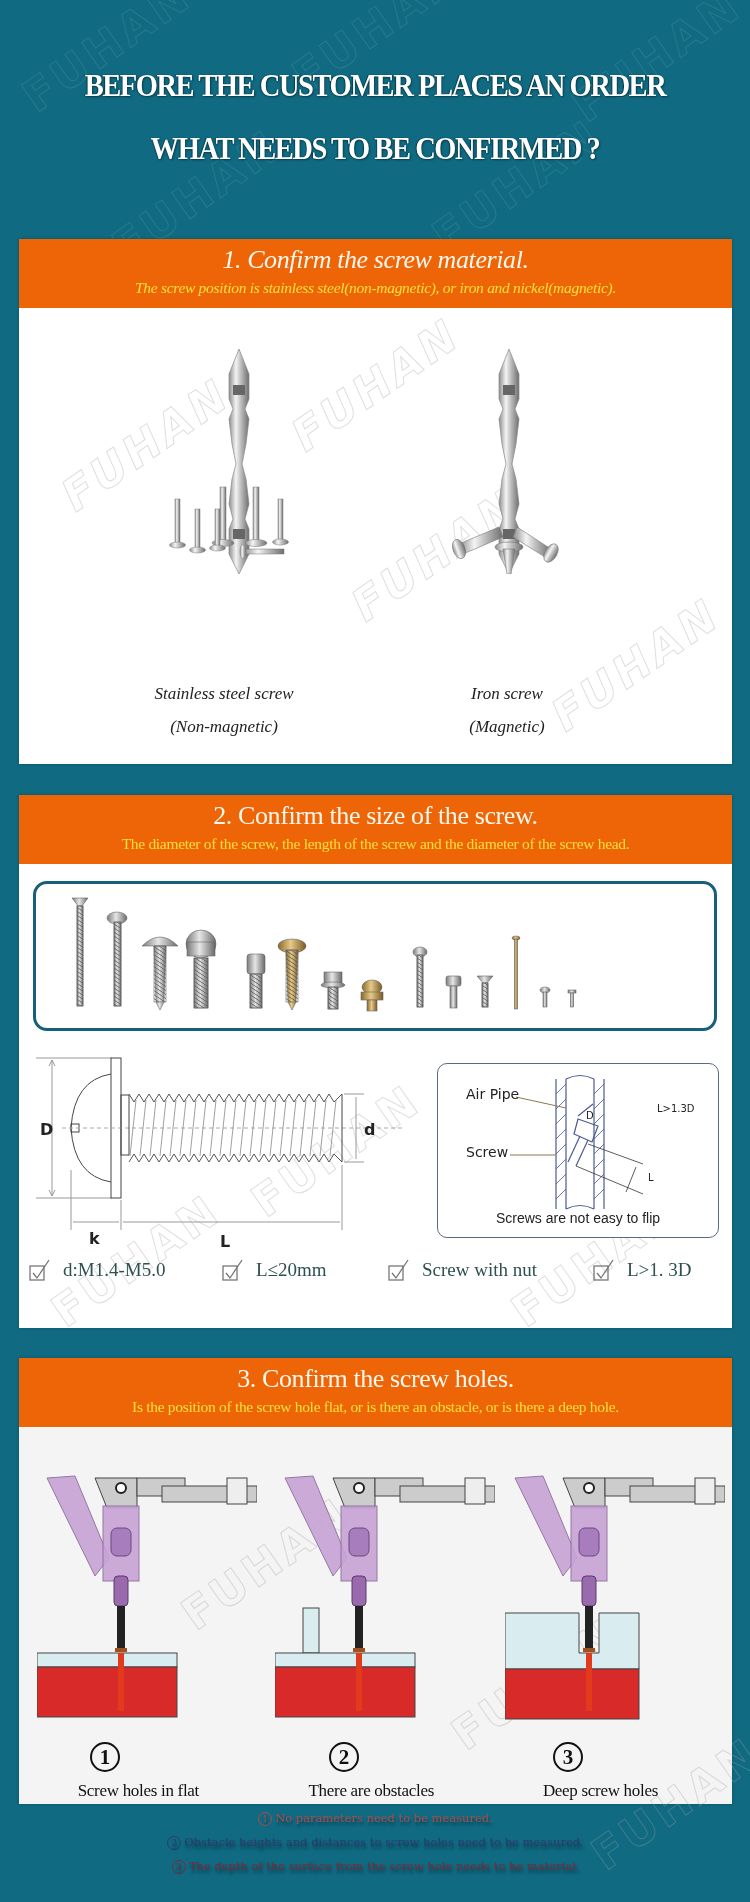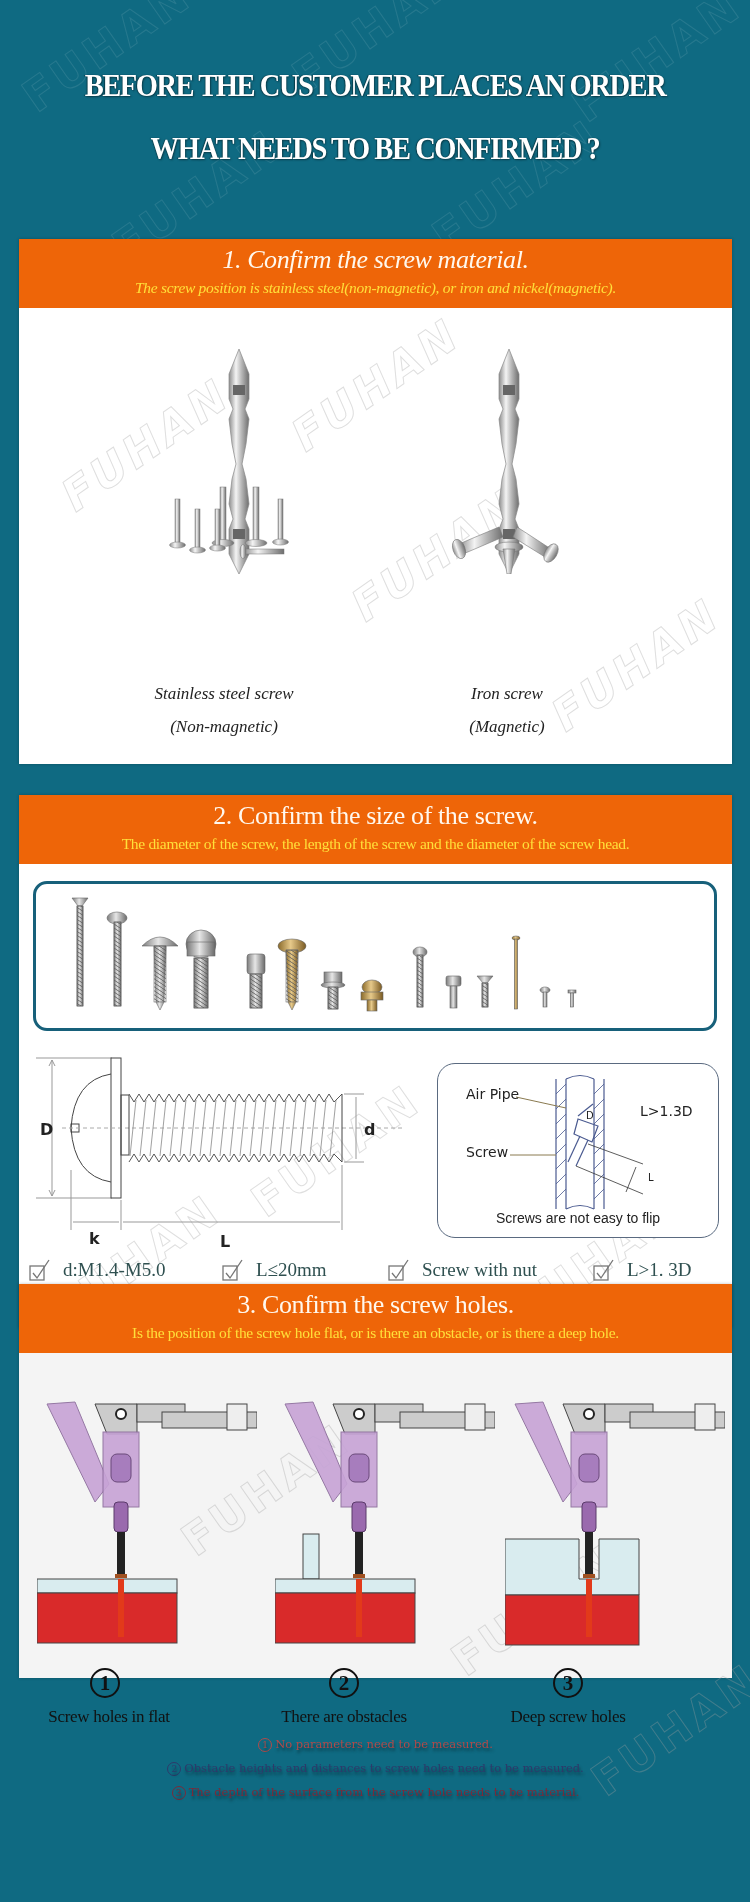--- a/index.html
+++ b/index.html
@@ -42,21 +42,21 @@
     font-size: 26px; letter-spacing: -0.4px;
   }
   .panel-head .sub {
     position: absolute; left: 0; right: 0; top: 40px;
     color: #ffe03a;
     font-family: "Liberation Serif", serif;
     font-size: 15.5px; letter-spacing: -0.3px;
   }
   .p1 { top: 239px; height: 525px; font-style: italic; }
   .p2 { top: 795px; height: 533px; }
-  .p3 { top: 1284px; height: 394px; background: #f4f4f4; }
+  .p3 { top: 1358px; height: 446px; background: #f4f4f4; }
 
   
   .wm {
     position: absolute; color: rgba(150,150,150,0.18);
     font-family: "DejaVu Sans", sans-serif; font-size: 44px; font-weight: bold;
     transform: rotate(-35deg); pointer-events: none; letter-spacing: 4px;
     -webkit-text-stroke: 1px rgba(160,160,160,0.35); color: transparent;
   }
   .hero .wm { -webkit-text-stroke: 1px rgba(255,255,255,0.10); }
 
@@ -67,41 +67,41 @@
     font-family: "Liberation Serif", serif; font-size: 17px; color: #222;
   }
 
   
   .screw-strip {
     position: absolute; left: 14px; top: 86px; width: 684px; height: 150px;
     border: 3px solid #17607a; border-radius: 14px; background: #fff;
   }
   .dim-box {
     position: absolute; left: 418px; top: 268px; width: 282px; height: 175px;
-    border: 1.5px solid #5a6a80; border-radius: 18px; background: #fff;
+    border: 1.5px solid #5a6a80; border-radius: 10px; background: #fff;
   }
   .dim-box .lbl { position: absolute; font-family: "DejaVu Sans", sans-serif; color: #222; }
   .checks {
     position: absolute; left: 0; top: 463px; width: 713px; height: 40px;
   }
   .check {
     position: absolute; top: 0; display: flex; align-items: center;
     font-family: "Liberation Serif", serif; font-size: 19px; color: #2f5050;
   }
   .check .box { margin-right: 12px; }
 
   
   .scene { position: absolute; top: 100px; }
   .circ {
     position: absolute; top: 384px; width: 30px; height: 30px; border: 2px solid #111;
     border-radius: 50%; text-align: center; line-height: 27px;
     font-family: "Liberation Serif", serif; font-size: 21px; font-weight: bold; color: #111;
   }
   .scene-lbl {
-    position: absolute; top: 423px; text-align: center;
+    position: absolute; top: 423px; text-align: right;
     font-family: "Liberation Serif", serif; font-size: 17px; color: #111; letter-spacing: -0.3px;
   }
   .note {
     position: absolute; left: 0; width: 713px; text-align: center;
     font-family: "DejaVu Serif", serif; font-size: 11.5px;
     text-shadow: 1px 3px 3px rgba(0,0,0,0.45);
   }
   .note .n { display: inline-block; width: 14px; height: 14px; border: 1px solid currentColor; border-radius: 50%; font-size: 9px; line-height: 12px; text-align: center; margin-right: 3px; }
 </style>
 </head>
@@ -350,21 +350,21 @@
         <line x1="138" y1="102" x2="205" y2="130" stroke="#333" stroke-width="0.8"></line>
         <line x1="198" y1="103" x2="188" y2="128" stroke="#333" stroke-width="0.8"></line>
       </g>
       <line x1="78" y1="33" x2="128" y2="44" stroke="#8a7a50" stroke-width="1"></line>
       <line x1="72" y1="91" x2="118" y2="91" stroke="#8a7a50" stroke-width="1"></line>
     </svg>
     <div class="lbl" style="left:28px;top:22px;font-size:14px">Air Pipe</div>
     <div class="lbl" style="left:28px;top:80px;font-size:14px">Screw</div>
     <div class="lbl" style="left:148px;top:46px;font-size:10px">D</div>
     <div class="lbl" style="left:210px;top:108px;font-size:10px">L</div>
-    <div class="lbl" style="left:202px;top:39px;font-size:14px">L&gt;1.3D</div>
+    <div class="lbl" style="left:219px;top:39px;font-size:10px">L&gt;1.3D</div>
     <div class="lbl" style="left:0;width:280px;text-align:center;top:146px;font-size:14px;font-family:Liberation Sans, sans-serif">Screws are not easy to flip</div>
   </div>
 
   <div class="checks">
     <div class="check" style="left:10px">
       <svg class="box" width="22" height="24" viewBox="0 0 22 24">
           <rect x="1" y="8" width="14" height="14" fill="none" stroke="#777" stroke-width="1.3"></rect>
           <path d="M4 15 L8 20 L20 2" fill="none" stroke="#777" stroke-width="1.3"></path>
         </svg>
       <span>d:M1.4-M5.0</span>

